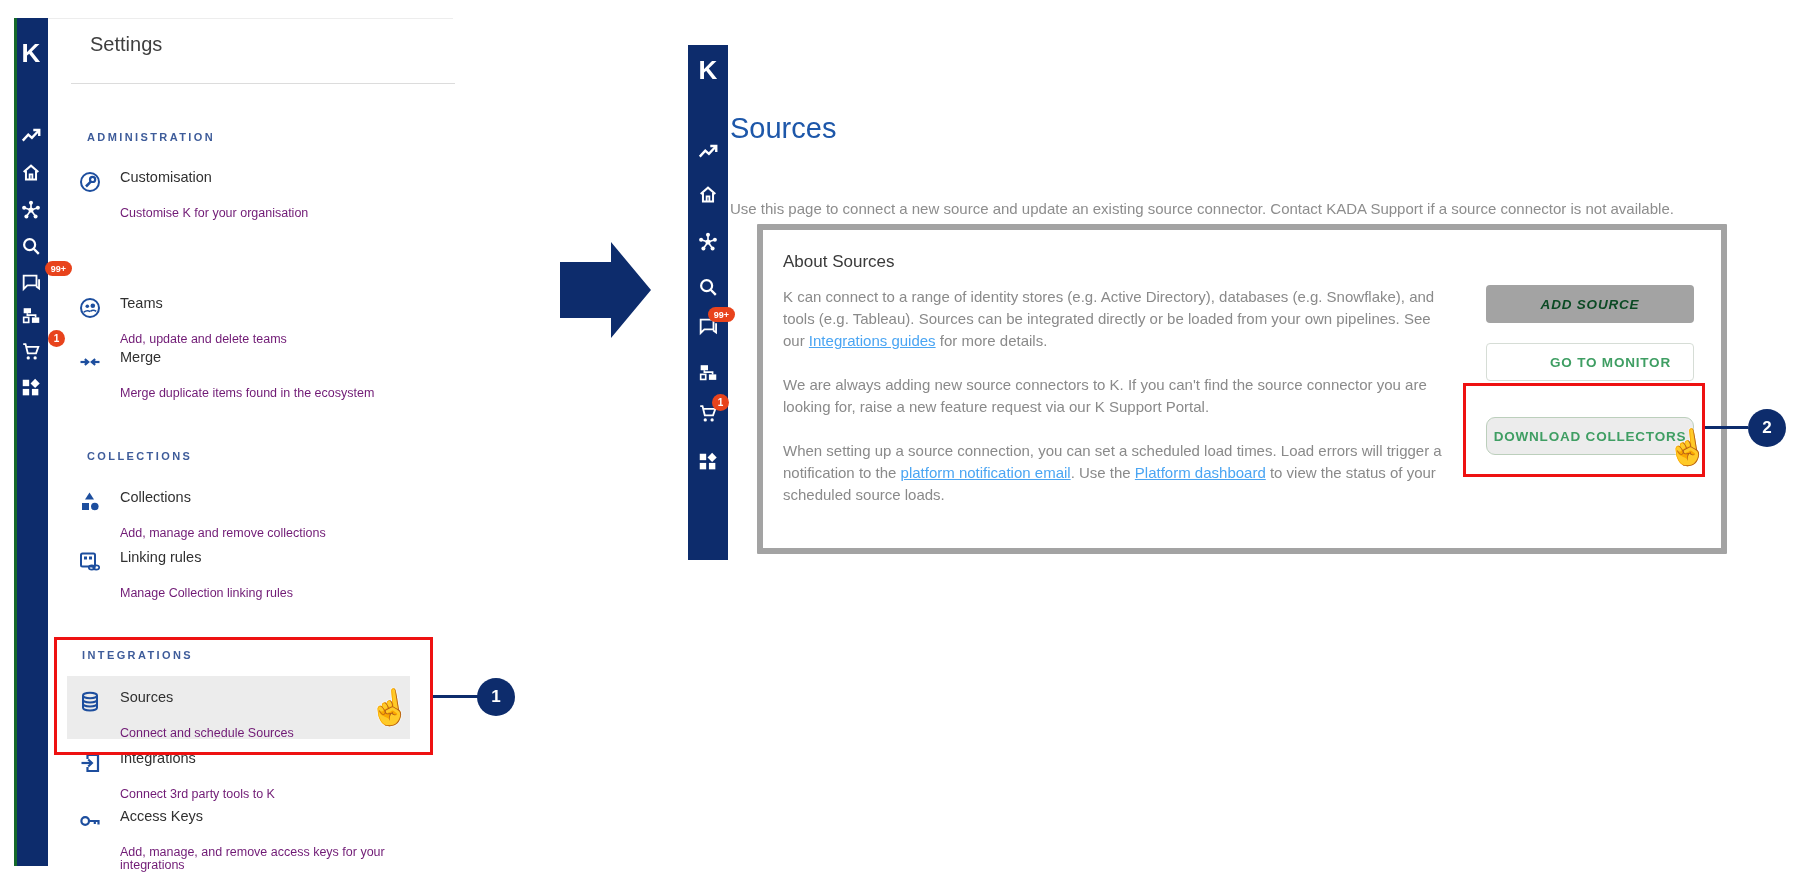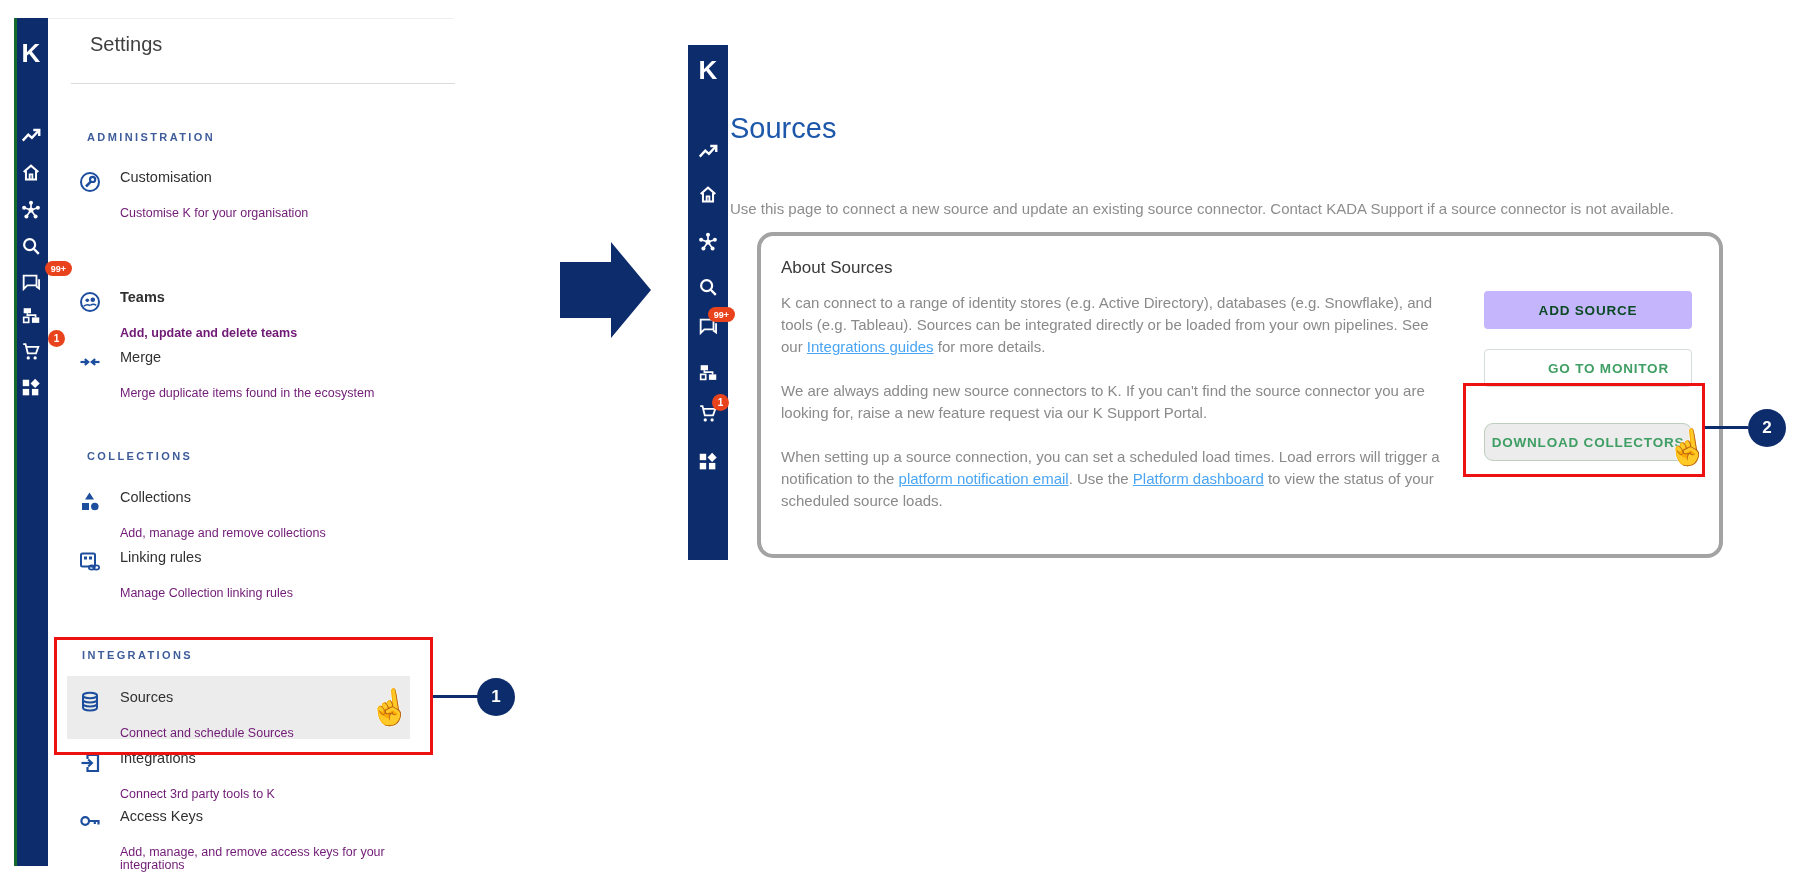--- a/index.html
+++ b/index.html
@@ -34,28 +34,28 @@
   .connector{position:absolute;height:3px;background:#0d2c6c;z-index:6;}
   .callout{position:absolute;width:38px;height:38px;border-radius:50%;background:#0d2c6c;color:#ffffff;
            font-weight:bold;font-size:17px;display:flex;align-items:center;justify-content:center;z-index:7;}
   .cursor{position:absolute;font-size:34px;color:#1f1f1f;z-index:8;transform:rotate(-8deg);
           text-shadow:0 0 2px #ffffff;}
   .big-arrow{position:absolute;z-index:2;}
 
   
   .sources-title{position:absolute;font-size:29px;color:#1d57a9;}
   .sources-desc{position:absolute;font-size:15px;line-height:22px;color:#8d8d8d;margin-top:44px;}
-  .card{position:absolute;background:#ffffff;border:4px solid #a3a3a3;border-radius:16px;margin-top:8px;}
+  .card{position:absolute;background:#ffffff;border:6px solid #a3a3a3;border-radius:1px;}
   .card-title{position:absolute;font-size:17px;color:#3a3a3a;}
   .card-text{position:absolute;font-size:15px;line-height:22px;color:#8a8a8a;}
   .card-text p{margin:0 0 22px 0;}
   .inline-link{color:#4aa5f3;text-decoration:underline;}
   .btn{position:absolute;width:208px;height:38px;display:flex;align-items:center;justify-content:center;
        font-size:13.5px;font-weight:bold;letter-spacing:0.8px;border-radius:4px;box-sizing:border-box;}
-  .btn-primary{background:#c4b5fd;color:#0b4a24;}
+  .btn-primary{background:#a3a3a3;color:#0b4a24;font-style:italic;}
   .btn-outline{background:#ffffff;border:1px solid #d6ddd6;color:#3f9e63;}
   .btn-gray{background:#ececec;border:1px solid #bccfbc;color:#3f9e63;border-radius:9px;}
 </style>
 </head>
 <body>
 
 <div class="canvas">
 
   <div class="sidebar left-edge" style="left:14px;top:18px;width:34px;height:848px;">
     <div class="side-logo" style="top:22px;">K</div>
@@ -145,21 +145,21 @@
           <path d="M8 16.5 L12.8 11.7" stroke="currentColor" stroke-width="2.6"></path>
         </svg>
     </span>
     <div class="item-text">
       <div class="item-label">Customisation</div>
       <div class="item-desc">Customise K for your organisation</div>
     </div>
   </div>
 
 
-  <div class="item" style="top:290px;font-weight:bold;">
+  <div class="item" style="top:296px;">
     <span class="item-icon">
       <svg viewBox="0 0 24 24">
           <circle cx="12" cy="12" r="9" fill="none" stroke="currentColor" stroke-width="2"></circle>
           <circle cx="9.3" cy="10.3" r="1.8" fill="currentColor"></circle>
           <circle cx="14.8" cy="9.8" r="2.3" fill="currentColor"></circle>
           <path d="M5.8 16.2 q3.2 -2.6 6.4 -0.6" fill="none" stroke="currentColor" stroke-width="1.6"></path>
           <path d="M12.4 15.4 q2.8 -2.2 5.8 0" fill="none" stroke="currentColor" stroke-width="1.6"></path>
         </svg>
     </span>
     <div class="item-text">

